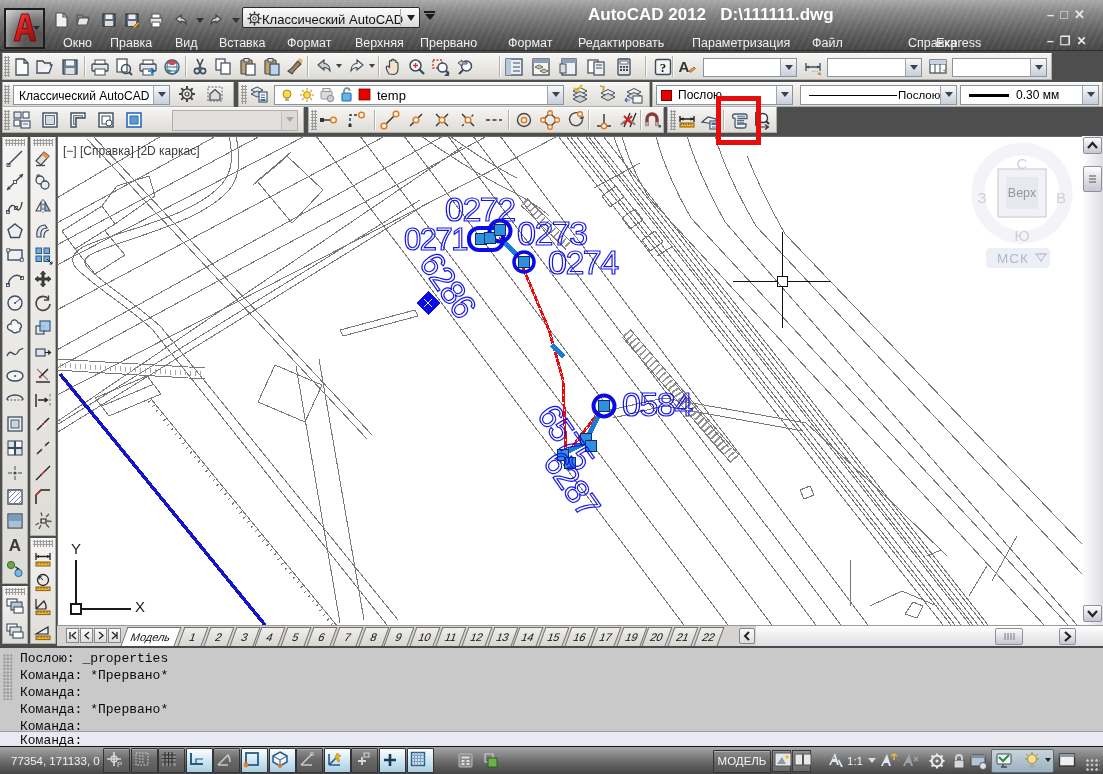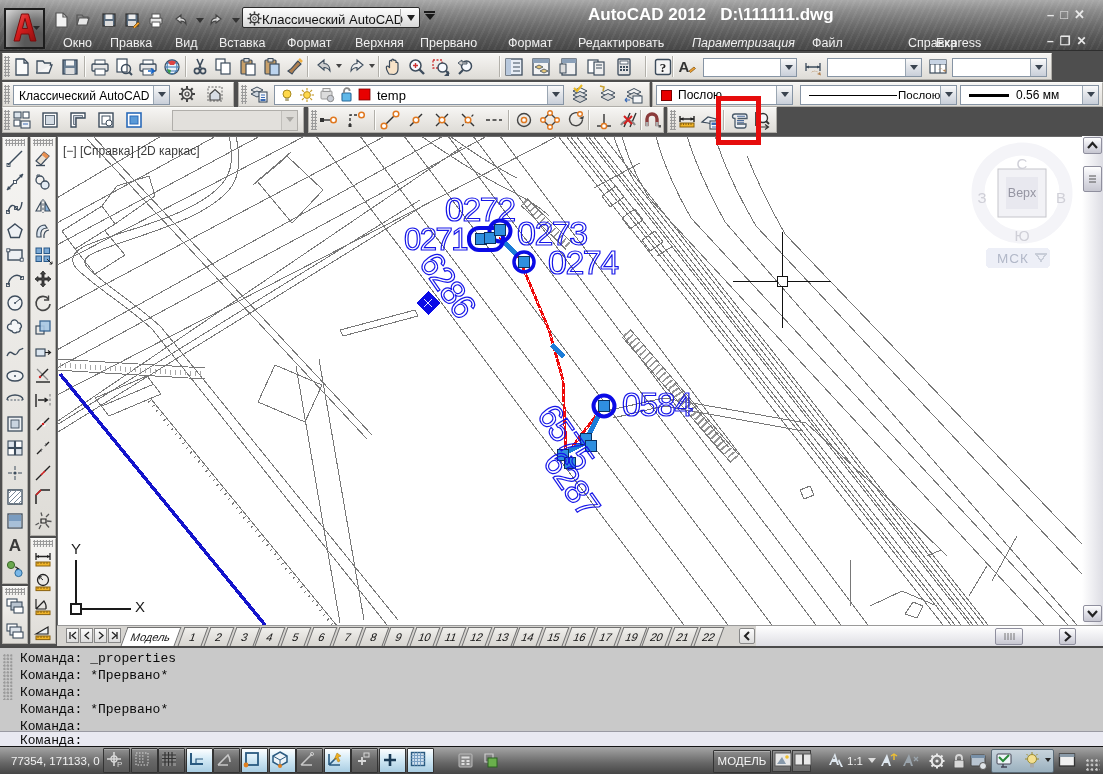--- a/index.html
+++ b/index.html
@@ -131,21 +131,21 @@
 <div class="abs" style="left:424px;top:11px;width:11px;height:2px;background:#1a1a1a;"></div>
 <div class="menu" style="left:63px;">Окно</div>
 <div class="menu" style="left:110px;">Правка</div>
 <div class="menu" style="left:175px;">Вид</div>
 <div class="menu" style="left:219px;">Вставка</div>
 <div class="menu" style="left:287px;">Формат</div>
 <div class="menu" style="left:355px;">Верхняя</div>
 <div class="menu" style="left:420px;">Прервано</div>
 <div class="menu" style="left:508px;">Формат</div>
 <div class="menu" style="left:578px;">Редактировать</div>
-<div class="menu" style="left:692px;font-style:italic;">Параметризация</div>
+<div class="menu" style="left:692px;">Параметризация</div>
 <div class="menu" style="left:812px;">Файл</div>
 <div class="menu" style="left:908px;">Справка</div>
 <div class="menu" style="left:936px;">Express</div>
 <div class="tb" style="left:2px;top:53px;width:1050px;height:27px;"></div>
 <div class="grip" style="left:4px;top:56px;height:21px;"></div>
 <div class="ti" style="left:12px;top:57px;width:20px;height:20px;">
     <svg width="20" height="20" viewBox="0 0 20 20">
       <path d="M4 2 h8 l4 4 v12 h-12 z" fill="#fbfbfb" stroke="#3d4c5c" stroke-width="1.3"></path>
       <path d="M12 2 v4 h4" fill="none" stroke="#3d4c5c" stroke-width="1.3"></path>
     </svg>
@@ -456,21 +456,21 @@
 <span style="position:absolute;left:21px;top:2.5px;">Послою</span>
     <span class="dd"></span>
   </div>
 <div class="combo" style="left:800px;top:84.5px;width:157px;height:20px;">
 <span style="position:absolute;left:8px;top:9px;width:88px;height:1.4px;background:#000;"></span>
 <span style="position:absolute;left:97px;top:3.5px;font-size:11.5px;">Послою</span>
     <span class="dd"></span>
   </div>
 <div class="combo" style="left:960px;top:84.5px;width:139px;height:20px;">
 <span style="position:absolute;left:8px;top:8px;width:40px;height:3.5px;background:#000;"></span>
-<span style="position:absolute;left:55px;top:2.5px;">0.56 мм</span>
+<span style="position:absolute;left:55px;top:2.5px;">0.30 мм</span>
     <span class="dd"></span>
   </div>
 <div class="tb" style="left:2px;top:107px;width:302px;height:26px;"></div>
 <div class="grip" style="left:4px;top:110px;height:20px;"></div>
 <div class="ti" style="left:12px;top:110px;width:20px;height:20px;">
     <svg width="20" height="20" viewBox="0 0 20 20">
       <rect x="2" y="2" width="7" height="6" fill="#dce4ec" stroke="#3d4c5c" stroke-width="1.1"></rect>
       <rect x="11" y="2" width="6" height="6" fill="#fff" stroke="#3d4c5c" stroke-width="1.1"></rect>
       <rect x="2" y="10" width="6" height="6" fill="#fff" stroke="#3d4c5c" stroke-width="1.1"></rect>
       <rect x="9" y="11" width="9" height="7" fill="#eef2f6" stroke="#3d4c5c" stroke-width="1.1"></rect>
@@ -1121,21 +1121,21 @@
 <div class="sbtn" style="left:1002px;top:2px;width:17px;height:17px;">
       <svg width="15" height="15" viewBox="0 0 15 15">
         <path d="M5 3 L10 7.5 L5 12" fill="none" stroke="#222" stroke-width="2.2"></path>
       </svg>
     </div>
 <div class="abs" style="left:1020px;top:0;width:26px;height:21px;background:linear-gradient(#ffffff,#dcdce2);"></div>
 </div>
 <div class="abs" style="left:716px;top:96px;width:45px;height:49px;border:5px solid #e60d0d;z-index:60;"></div>
 <div id="cmdwin">
 <div class="hgrip" style="left:3px;top:6px;width:10px;height:46px;background-size:3.4px 3.4px;"></div>
-<div style="position:absolute;left:20px;top:3px;">Команда: _properties</div>
+<div style="position:absolute;left:20px;top:3px;">Послою: _properties</div>
 <div style="position:absolute;left:20px;top:20px;">Команда: *Прервано*</div>
 <div style="position:absolute;left:20px;top:37px;">Команда:</div>
 <div style="position:absolute;left:20px;top:54px;">Команда: *Прервано*</div>
 <div style="position:absolute;left:20px;top:71px;">Команда:</div>
 <div style="position:absolute;left:0;top:83px;width:1103px;height:17px;background:#e9e9f1;border-top:1px solid #9a9aa2;"></div>
 <div style="position:absolute;left:20px;top:85px;">Команда:</div>
 </div>
 <div id="statusbar">
 <div class="stxt" style="left:11px;top:8px;font-size:11.5px;">77354, 171133, 0</div>
 <div class="stb" style="left:103.0px;">

